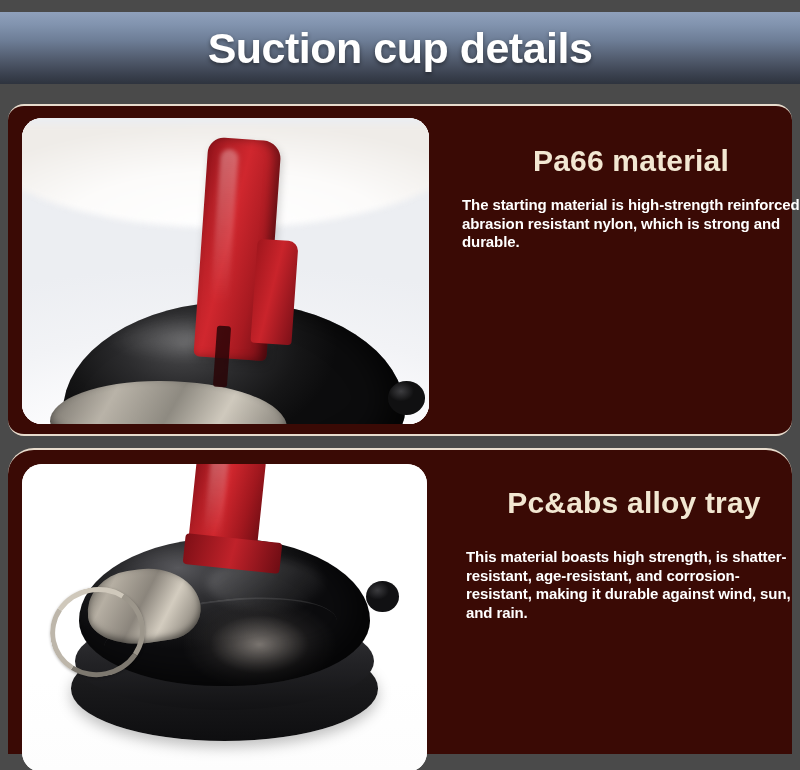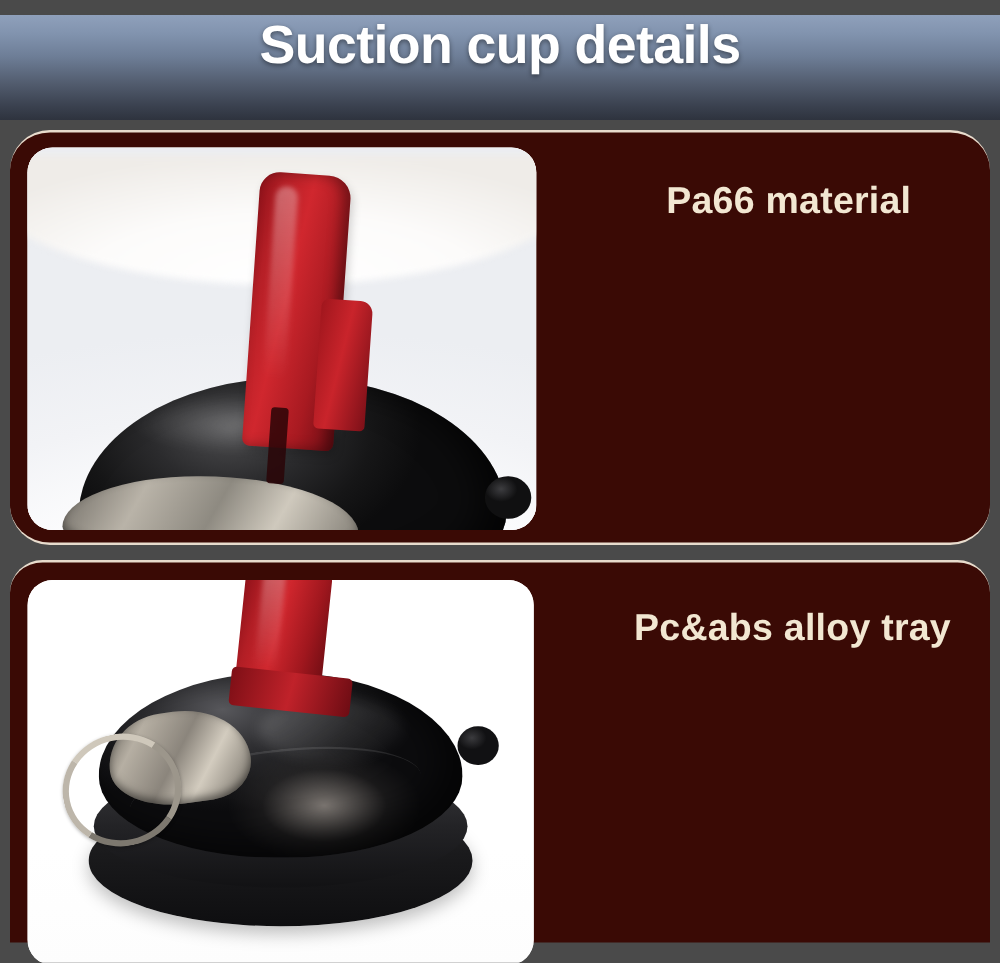--- a/index.html
+++ b/index.html
@@ -14,29 +14,30 @@
     font-family: "Liberation Sans", sans-serif;
     position: relative;
   }
 
   
   .banner {
     position: absolute;
     left: 0;
     top: 12px;
     width: 800px;
-    height: 84px;
+    height: 72px;
     background: linear-gradient(to bottom,
         #8fa0bb 0%,
         #8193ae 18%,
         #6d7d96 40%,
         #515b6d 66%,
         #3b4250 86%,
         #2e333e 100%);
     display: flex;
+    align-items: center;
     justify-content: center;
   }
   .banner-title {
     color: #ffffff;
     font-size: 43px;
     font-weight: bold;
     letter-spacing: -0.5px;
     text-shadow: 0 2px 4px rgba(0,0,0,0.45);
     white-space: nowrap;
   }
@@ -46,21 +47,21 @@
     position: absolute;
     left: 8px;
     width: 784px;
     background: #3a0a05;
     border-top: 2px solid #e8dccd;
     box-sizing: border-box;
   }
   .panel-1 {
     top: 104px;
     height: 332px;
-    border-radius: 32px;
+    border-radius: 16px;
     border-bottom: 2px solid #e8dccd;
   }
   .panel-2 {
     top: 448px;
     height: 306px;
     border-radius: 26px 26px 0 0;
   }
 
   .photo {
     position: absolute;
@@ -352,34 +353,36 @@
     <div class="cup1-dome"></div>
     <div class="cup1-metal"></div>
     <div class="cup1-nub"></div>
     <div class="lever1"></div>
     <div class="lever1-ear"></div>
     <div class="lever1-slot"></div>
   </div>
 
   <div class="text-col tc-1">
     <div class="heading">Pa66 material</div>
+    <div class="body-text">The starting material is high-strength reinforced abrasion resistant nylon, which is strong and durable.</div>
   </div>
 </div>
 
 <div class="panel panel-2">
 
   <div class="photo photo-2">
     <div class="scene2-bg"></div>
     <div class="cup2-base"></div>
     <div class="cup2-ring"></div>
     <div class="cup2-dome"></div>
     <div class="cup2-crease"></div>
     <div class="cup2-metal"></div>
     <div class="cup2-dring"></div>
     <div class="cup2-nub"></div>
     <div class="lever2"></div>
     <div class="lever2-foot"></div>
   </div>
 
   <div class="text-col tc-2">
     <div class="heading">Pc&amp;abs alloy tray</div>
+    <div class="body-text">This material boasts high strength, is shatter-resistant, age-resistant, and corrosion-resistant, making it durable against wind, sun, and rain.</div>
   </div>
 </div>
 
 </body></html>

